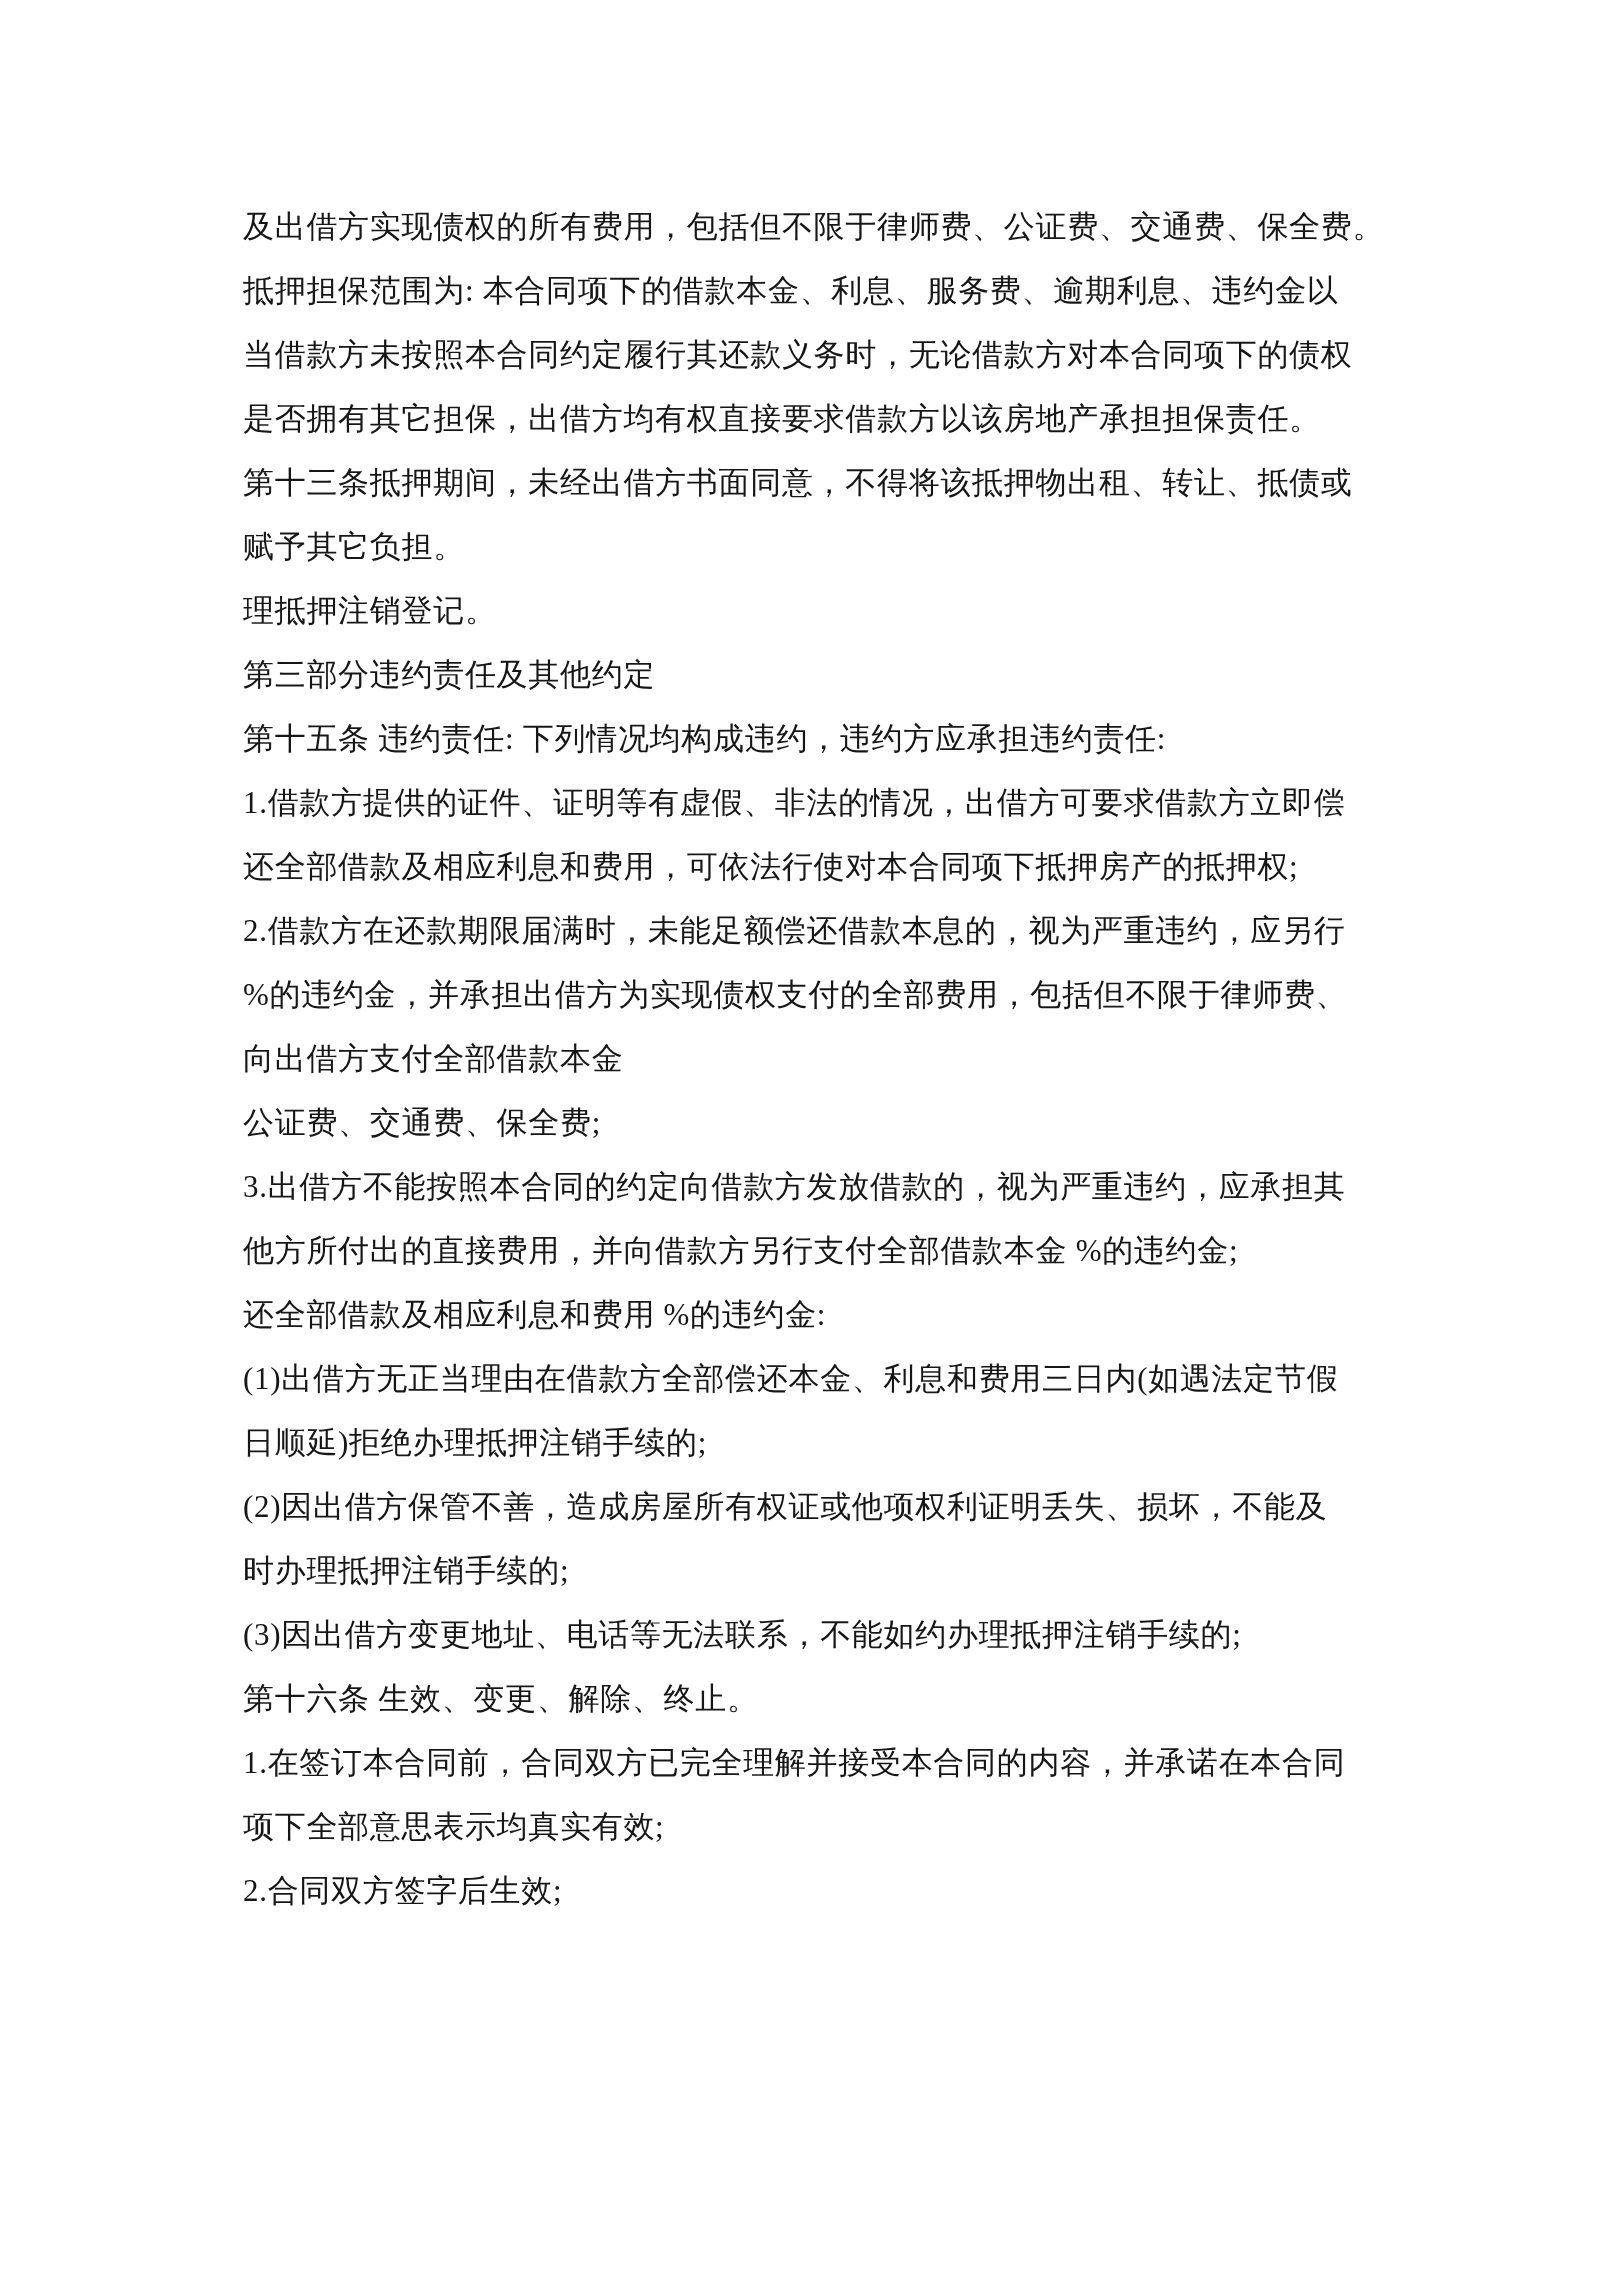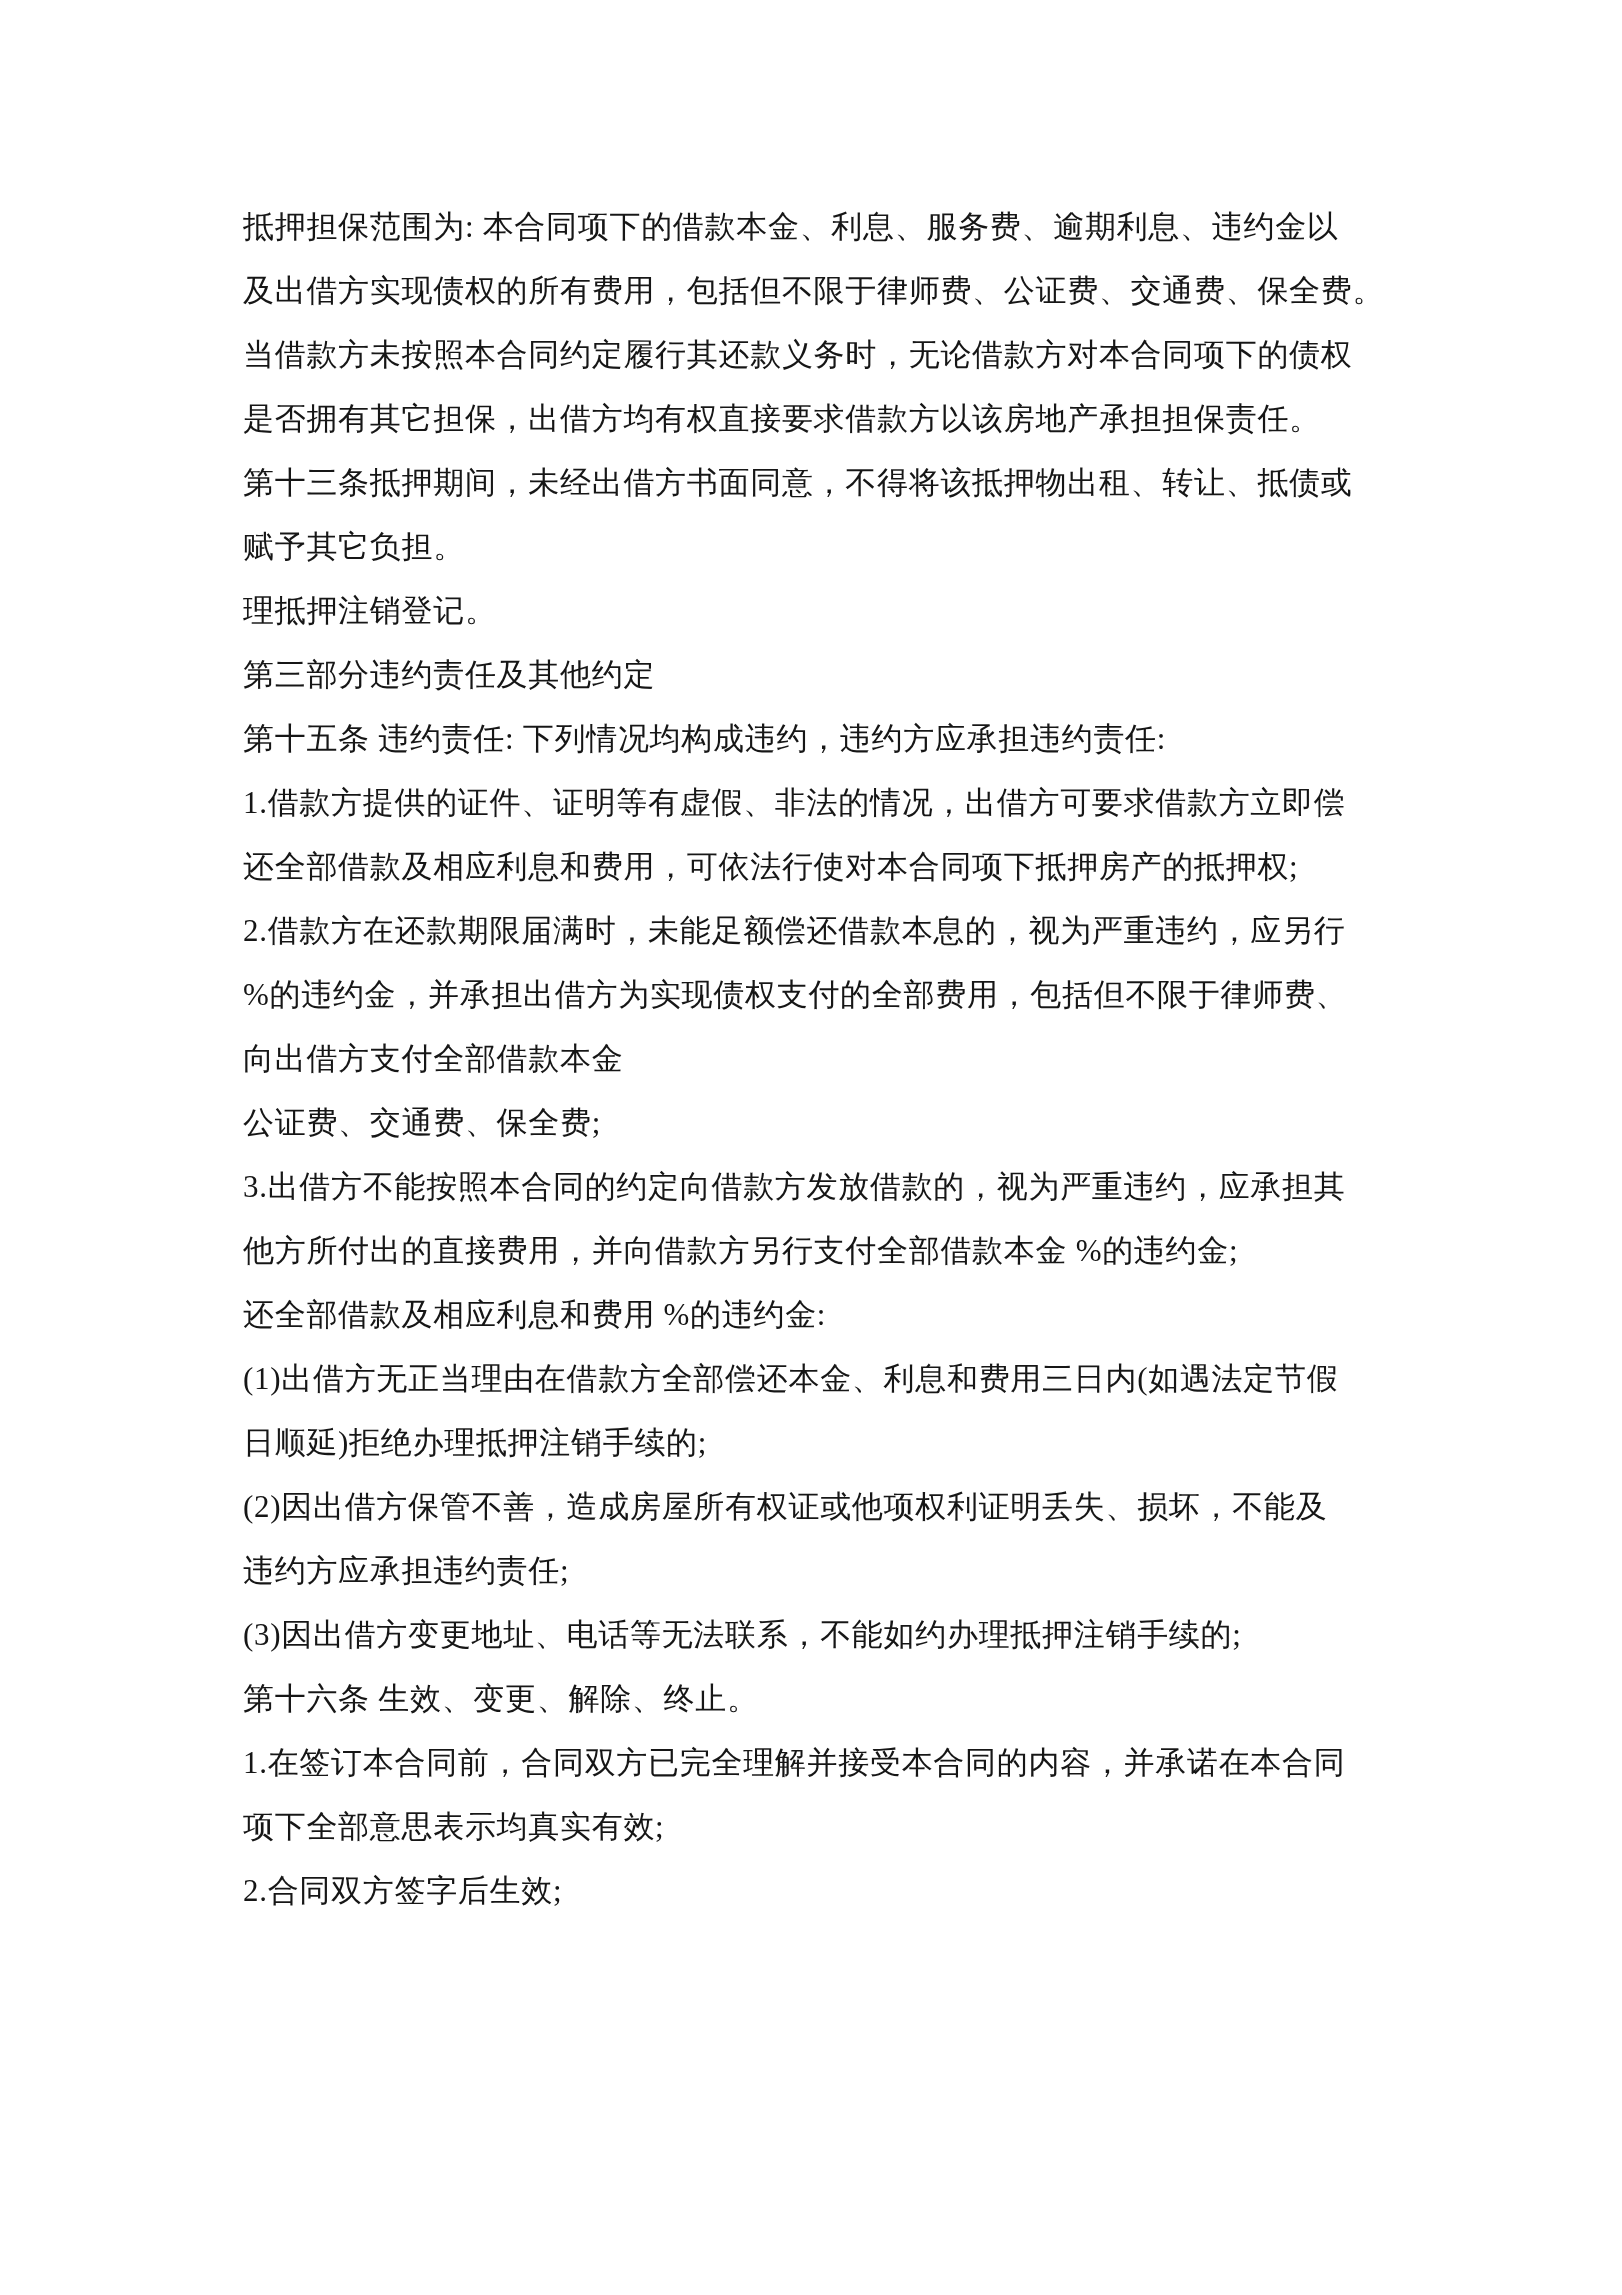--- a/index.html
+++ b/index.html
@@ -36,42 +36,42 @@
     letter-spacing: 0.7px;
     white-space: pre;
     text-align: left;
   }
 </style>
 </head>
 <body>
 
 <div class="page">
   <div class="content">
+      <div class="doc-line">及出借方实现债权的所有费用，包括但不限于律师费、公证费、交通费、保全费。</div>
       <div class="doc-line">抵押担保范围为: 本合同项下的借款本金、利息、服务费、逾期利息、违约金以</div>
-      <div class="doc-line">及出借方实现债权的所有费用，包括但不限于律师费、公证费、交通费、保全费。</div>
       <div class="doc-line">当借款方未按照本合同约定履行其还款义务时，无论借款方对本合同项下的债权</div>
       <div class="doc-line">是否拥有其它担保，出借方均有权直接要求借款方以该房地产承担担保责任。</div>
       <div class="doc-line">第十三条抵押期间，未经出借方书面同意，不得将该抵押物出租、转让、抵债或</div>
       <div class="doc-line">赋予其它负担。</div>
       <div class="doc-line">理抵押注销登记。</div>
       <div class="doc-line">第三部分违约责任及其他约定</div>
       <div class="doc-line">第十五条 违约责任: 下列情况均构成违约，违约方应承担违约责任:</div>
       <div class="doc-line">1.借款方提供的证件、证明等有虚假、非法的情况，出借方可要求借款方立即偿</div>
       <div class="doc-line">还全部借款及相应利息和费用，可依法行使对本合同项下抵押房产的抵押权;</div>
       <div class="doc-line">2.借款方在还款期限届满时，未能足额偿还借款本息的，视为严重违约，应另行</div>
       <div class="doc-line">%的违约金，并承担出借方为实现债权支付的全部费用，包括但不限于律师费、</div>
       <div class="doc-line">向出借方支付全部借款本金</div>
       <div class="doc-line">公证费、交通费、保全费;</div>
       <div class="doc-line">3.出借方不能按照本合同的约定向借款方发放借款的，视为严重违约，应承担其</div>
       <div class="doc-line">他方所付出的直接费用，并向借款方另行支付全部借款本金 %的违约金;</div>
       <div class="doc-line">还全部借款及相应利息和费用 %的违约金:</div>
       <div class="doc-line">(1)出借方无正当理由在借款方全部偿还本金、利息和费用三日内(如遇法定节假</div>
       <div class="doc-line">日顺延)拒绝办理抵押注销手续的;</div>
       <div class="doc-line">(2)因出借方保管不善，造成房屋所有权证或他项权利证明丢失、损坏，不能及</div>
-      <div class="doc-line">违约方应承担违约责任;</div>
+      <div class="doc-line">时办理抵押注销手续的;</div>
       <div class="doc-line">(3)因出借方变更地址、电话等无法联系，不能如约办理抵押注销手续的;</div>
       <div class="doc-line">第十六条 生效、变更、解除、终止。</div>
       <div class="doc-line">1.在签订本合同前，合同双方已完全理解并接受本合同的内容，并承诺在本合同</div>
       <div class="doc-line">项下全部意思表示均真实有效;</div>
       <div class="doc-line">2.合同双方签字后生效;</div>
     </div>
 </div>
 
 
 </body></html>

